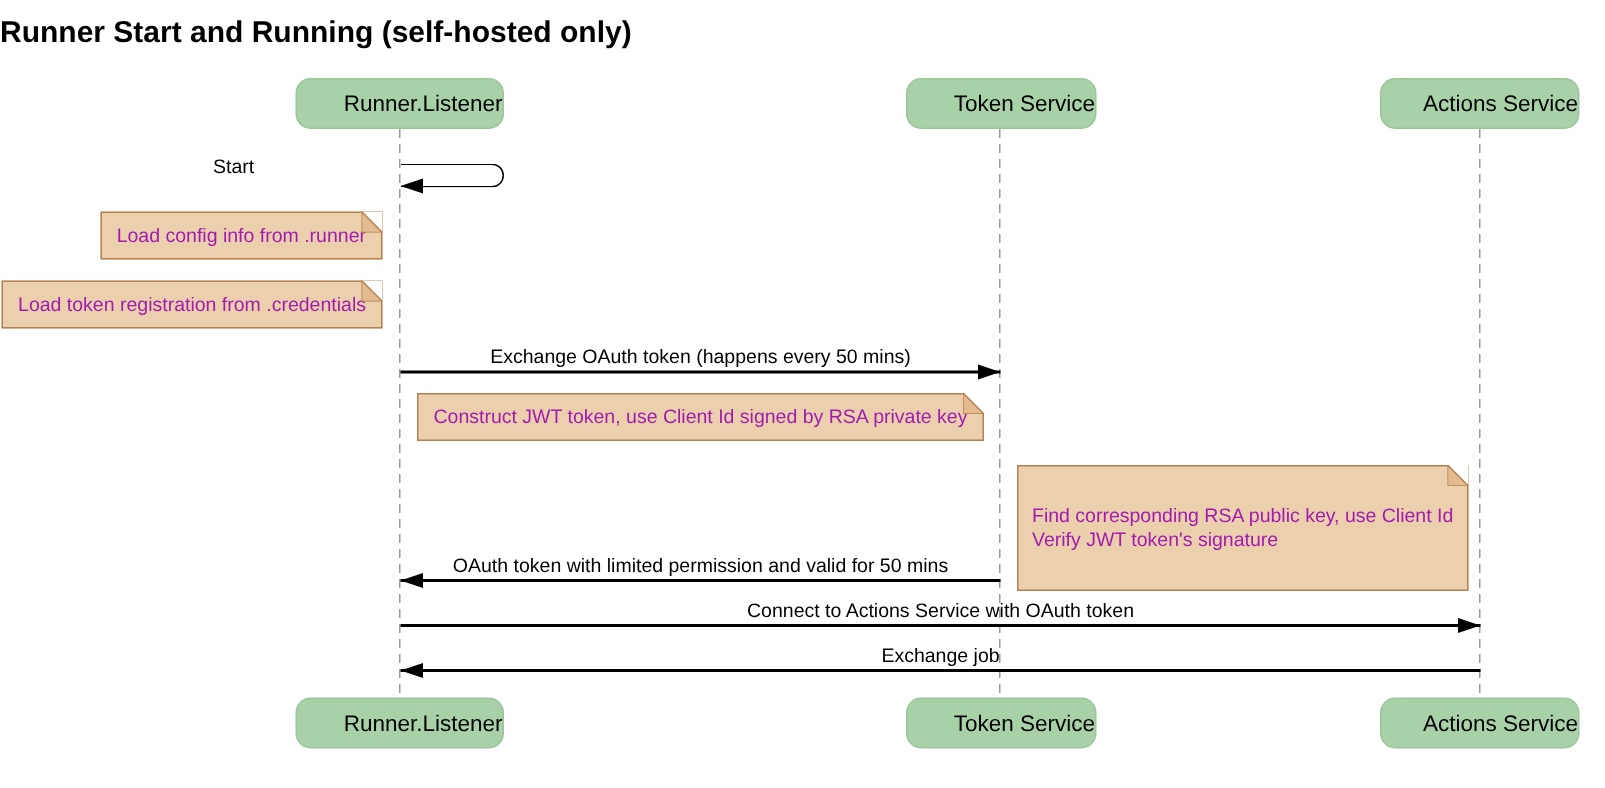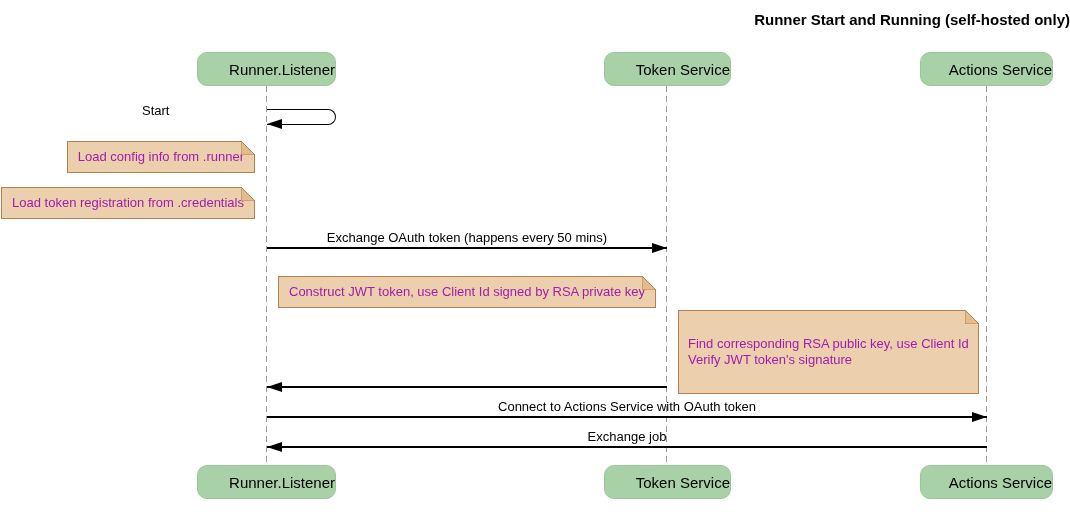--- a/index.html
+++ b/index.html
@@ -9,22 +9,22 @@
     position: relative;
     width: 1070px;
     height: 525px;
     background: #ffffff;
     overflow: hidden;
   }
   .title {
     position: absolute;
     top: 11px; left: 0;
     width: 100%;
-    text-align: right;
-    font-size: 15px;
+    text-align: left;
+    font-size: 20px;
     font-weight: bold;
   }
   .lifeline {
     position: absolute;
     top: 86px;
     width: 1px;
     height: 379px;
     background: repeating-linear-gradient(to bottom, #999999 0 6px, transparent 6px 10px);
   }
   .participant {
@@ -136,37 +136,38 @@
     <svg class="fold" width="14" height="14">
       <path d="M0 0 L14 0 L14 14 Z" fill="#ffffff"></path>
       <path d="M0 0 L14 14 L0 14 Z" fill="#e2bb91" stroke="#b5824f" stroke-width="1"></path>
     </svg>
   </div>
 
   <div class="msg-label" style="left:267px; top:230px; width:400px;">Exchange OAuth token (happens every 50 mins)</div>
   <div class="msg-line" style="left:267px; top:247px; width:400px;"></div>
   <div class="head-right" style="left:652px; top:243px;"></div>
 
-  <div class="note" style="left:278px; top:276px;">
+  <div class="note" style="left:278px; top:262px;">
     <span>Construct JWT token, use Client Id signed by RSA private key</span>
     <svg class="fold" width="14" height="14">
       <path d="M0 0 L14 0 L14 14 Z" fill="#ffffff"></path>
       <path d="M0 0 L14 14 L0 14 Z" fill="#e2bb91" stroke="#b5824f" stroke-width="1"></path>
     </svg>
   </div>
 
   <div class="note multiline" style="left:678px; top:310px;">
     <span>Find corresponding RSA public key, use Client Id</span>
     <span>Verify JWT token's signature</span>
     <svg class="fold" width="14" height="14">
       <path d="M0 0 L14 0 L14 14 Z" fill="#ffffff"></path>
       <path d="M0 0 L14 14 L0 14 Z" fill="#e2bb91" stroke="#b5824f" stroke-width="1"></path>
     </svg>
   </div>
 
+  <div class="msg-label" style="left:267px; top:369px; width:400px;">OAuth token with limited permission and valid for 50 mins</div>
   <div class="msg-line" style="left:267px; top:386px; width:400px;"></div>
   <div class="head-left" style="left:267px; top:382px;"></div>
 
   <div class="msg-label" style="left:267px; top:399px; width:720px;">Connect to Actions Service with OAuth token</div>
   <div class="msg-line" style="left:267px; top:416px; width:720px;"></div>
   <div class="head-right" style="left:972px; top:412px;"></div>
 
   <div class="msg-label" style="left:267px; top:429px; width:720px;">Exchange job</div>
   <div class="msg-line" style="left:267px; top:446px; width:720px;"></div>
   <div class="head-left" style="left:267px; top:442px;"></div>

